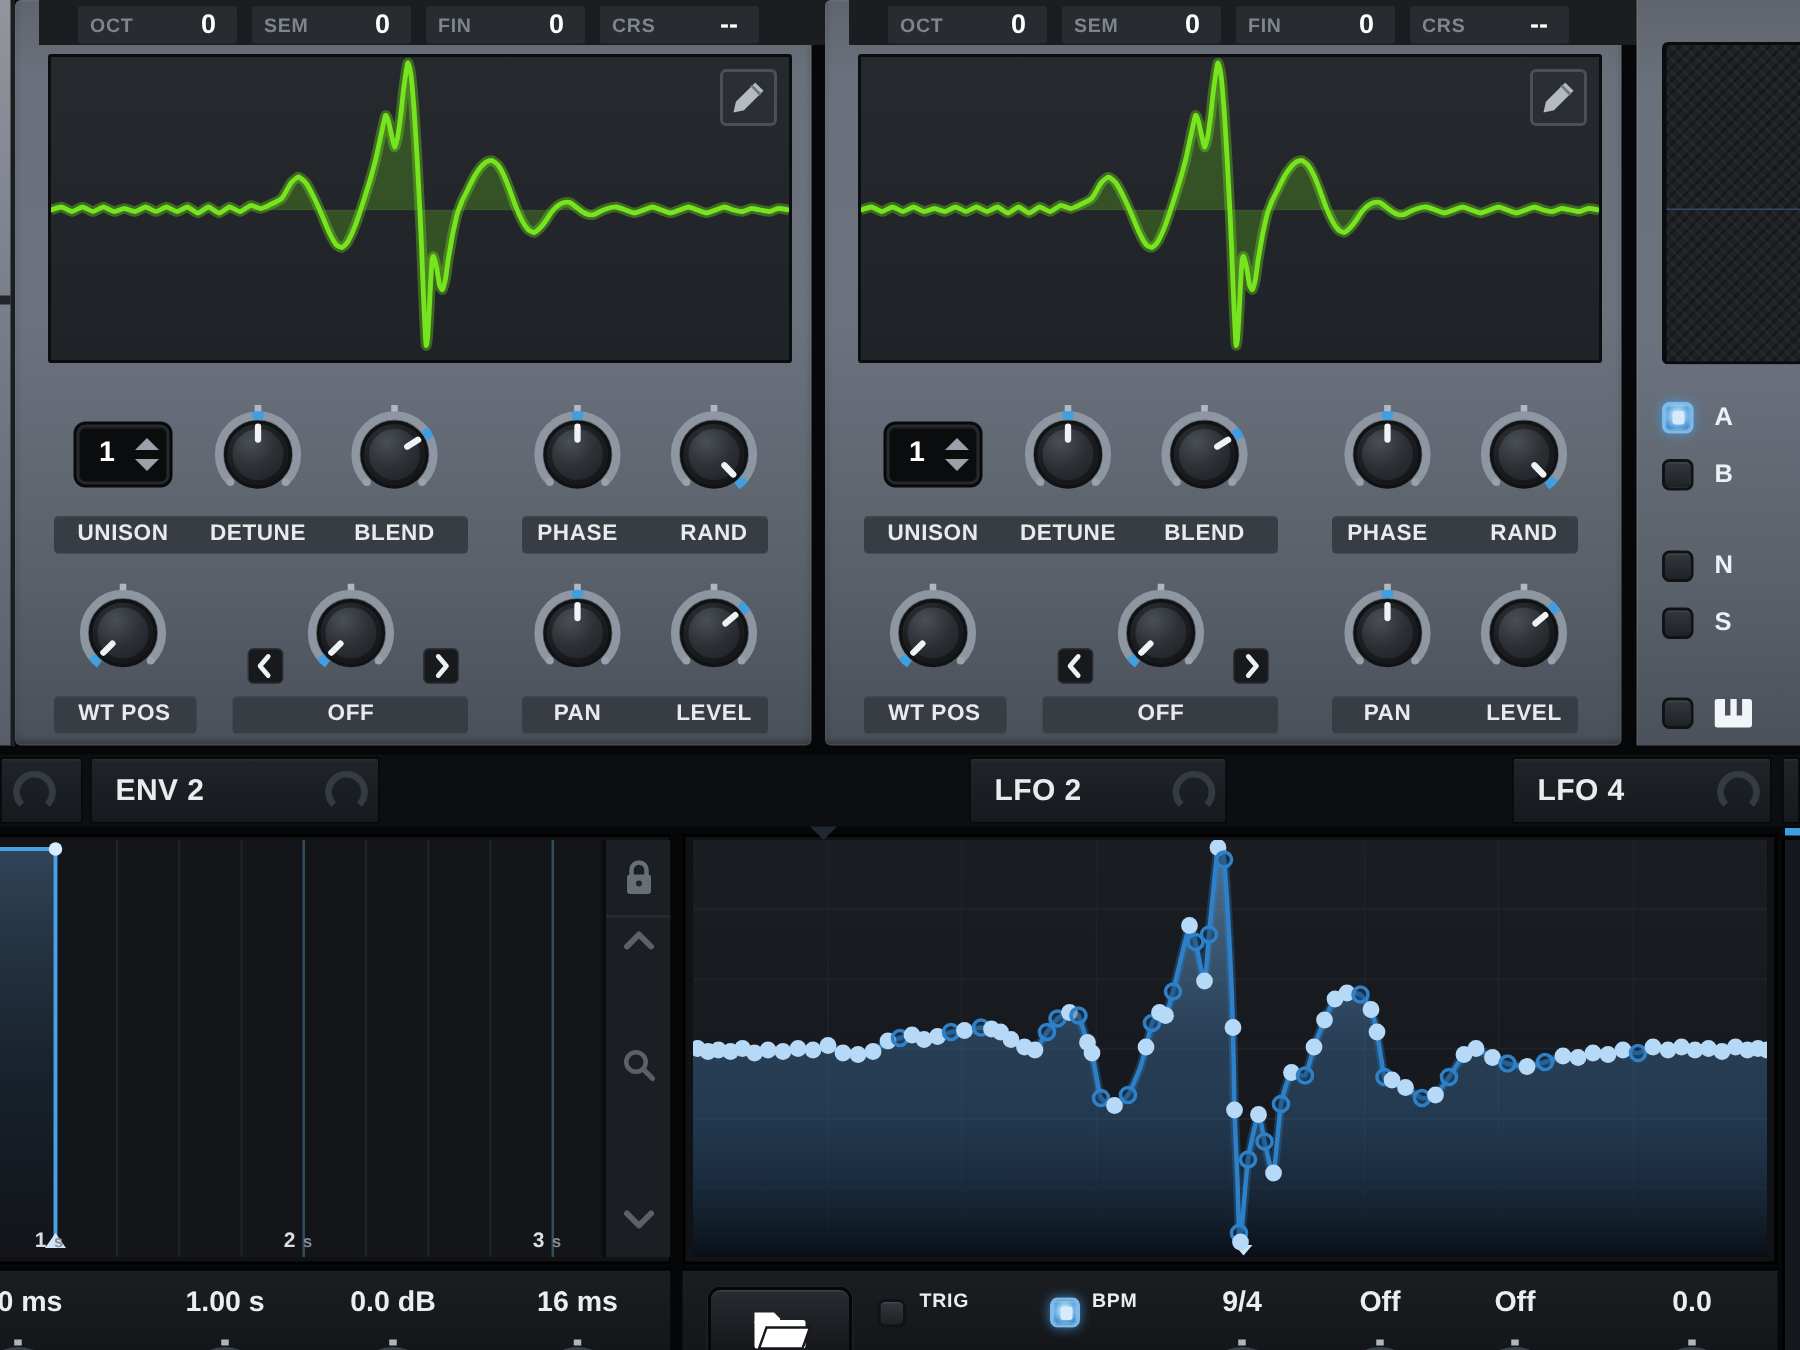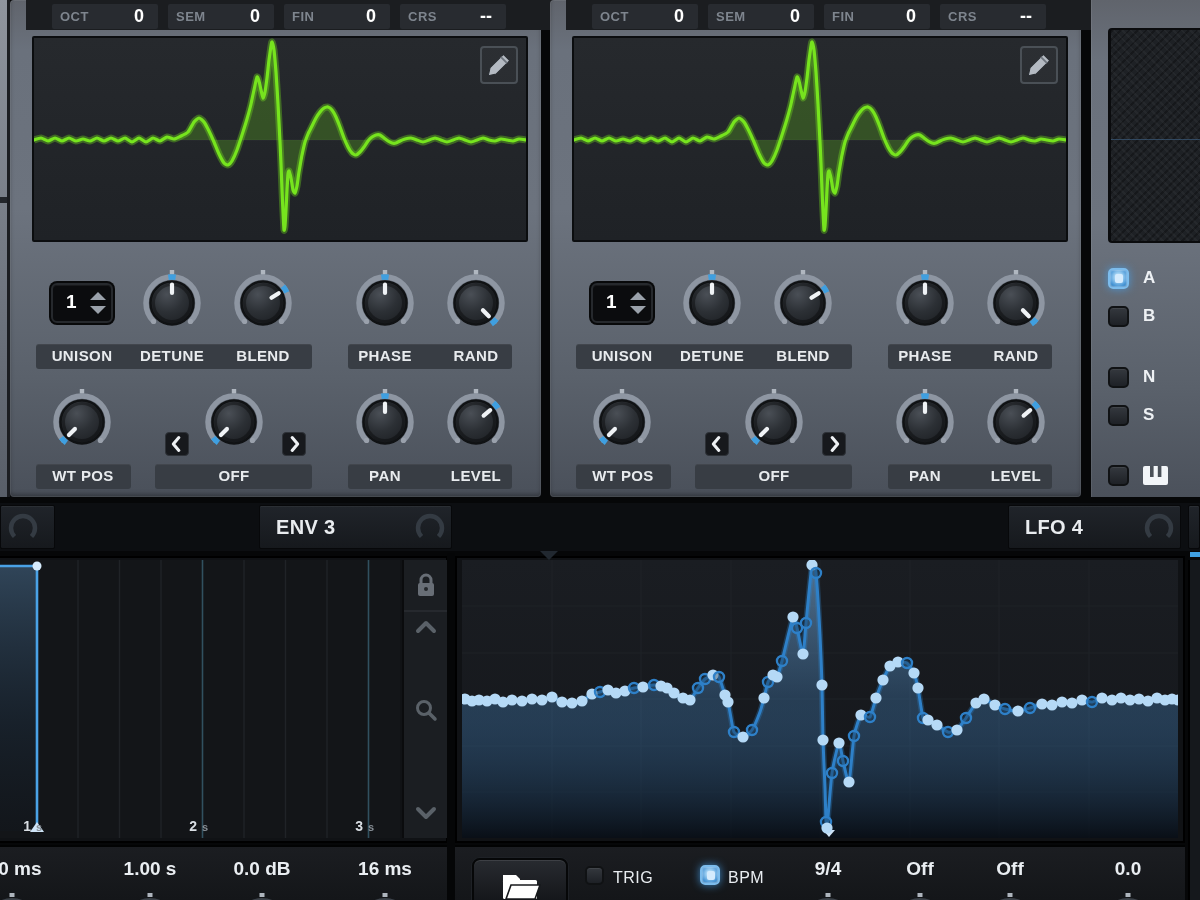--- a/index.html
+++ b/index.html
@@ -75,21 +75,21 @@
   .bar{position:absolute;top:845px;height:55px;background:linear-gradient(180deg,#1b1d21,#141619);border-top:2px solid #020303;box-sizing:border-box;overflow:hidden;}
   .bar-val{position:absolute;top:11px;transform:translateX(-50%);font-size:19px;font-weight:700;color:#eaeef2;white-space:nowrap;}
   .bar-tick{position:absolute;top:46px;width:5px;height:4px;background:#aeb5bd;transform:translateX(-50%);}
   .bar-knobtop{position:absolute;top:51px;width:52px;height:52px;border-radius:50%;background:#2a2d32;border:4px solid #3c4249;transform:translateX(-50%);box-sizing:border-box;}
   .divider-v{position:absolute;left:447px;top:553px;width:8px;height:347px;background:#050607;}
   .br-sliver{position:absolute;left:1188px;top:560px;width:12px;height:340px;background:#15181c;border-left:2px solid #000;box-sizing:border-box;}
   .blue-chip{position:absolute;left:1190px;top:552px;width:10px;height:5px;background:#3f9fe0;}
 
   .folder-btn{position:absolute;left:17px;top:11px;width:96px;height:58px;border-radius:8px;background:linear-gradient(180deg,#282b30,#0e1013);
     border:2px solid #060708;box-shadow:inset 0 1px 0 rgba(255,255,255,.1), 0 0 0 1px #1e2126;box-sizing:border-box;}
-  .small-lab{position:absolute;top:22px;font-size:16px;font-weight:400;color:#e9edf1;letter-spacing:.5px;}
+  .small-lab{position:absolute;top:12px;font-size:13px;font-weight:700;color:#e9edf1;letter-spacing:.5px;}
 
   svg{display:block;}
 </style>
 </head>
 <body>
 
 <div class="root">
   <div class="left-sliver">
     <span class="hgap"></span>
       <span class="seam"></span>
@@ -588,23 +588,29 @@
         </svg>
       </div>
     </div>
 
   <div class="tab-bar" id="tab-bar">
       <div class="tab" style="left: 0px; width: 55px;">
         <svg width="34" height="34" viewBox="-17 -17 34 34" style="position: absolute; left: 5px; top: 5px;">
           <path d="M-8.49,8.49 A12,12 0 1 1 8.49,8.49" fill="none" stroke="#343b43" stroke-width="4.5"></path>
         </svg>
       </div>
-      <div class="tab" style="left: 259px; width: 193px;">
-        <span class="tlabel">ENV 3</span>
+      <div class="tab" style="left: 60px; width: 193px;">
+        <span class="tlabel">ENV 2</span>
         <svg width="34" height="34" viewBox="-17 -17 34 34" style="position: absolute; left: 153px; top: 5px;">
+          <path d="M-8.49,8.49 A12,12 0 1 1 8.49,8.49" fill="none" stroke="#343b43" stroke-width="4.5"></path>
+        </svg>
+      </div>
+      <div class="tab" style="left: 646px; width: 172px;">
+        <span class="tlabel">LFO 2</span>
+        <svg width="34" height="34" viewBox="-17 -17 34 34" style="position: absolute; left: 132px; top: 5px;">
           <path d="M-8.49,8.49 A12,12 0 1 1 8.49,8.49" fill="none" stroke="#343b43" stroke-width="4.5"></path>
         </svg>
       </div>
       <div class="tab" style="left: 1008px; width: 173px;">
         <span class="tlabel">LFO 4</span>
         <svg width="34" height="34" viewBox="-17 -17 34 34" style="position: absolute; left: 133px; top: 5px;">
           <path d="M-8.49,8.49 A12,12 0 1 1 8.49,8.49" fill="none" stroke="#343b43" stroke-width="4.5"></path>
         </svg>
       </div>
       <div class="tab" style="left: 1188px; width: 12px;"></div>

